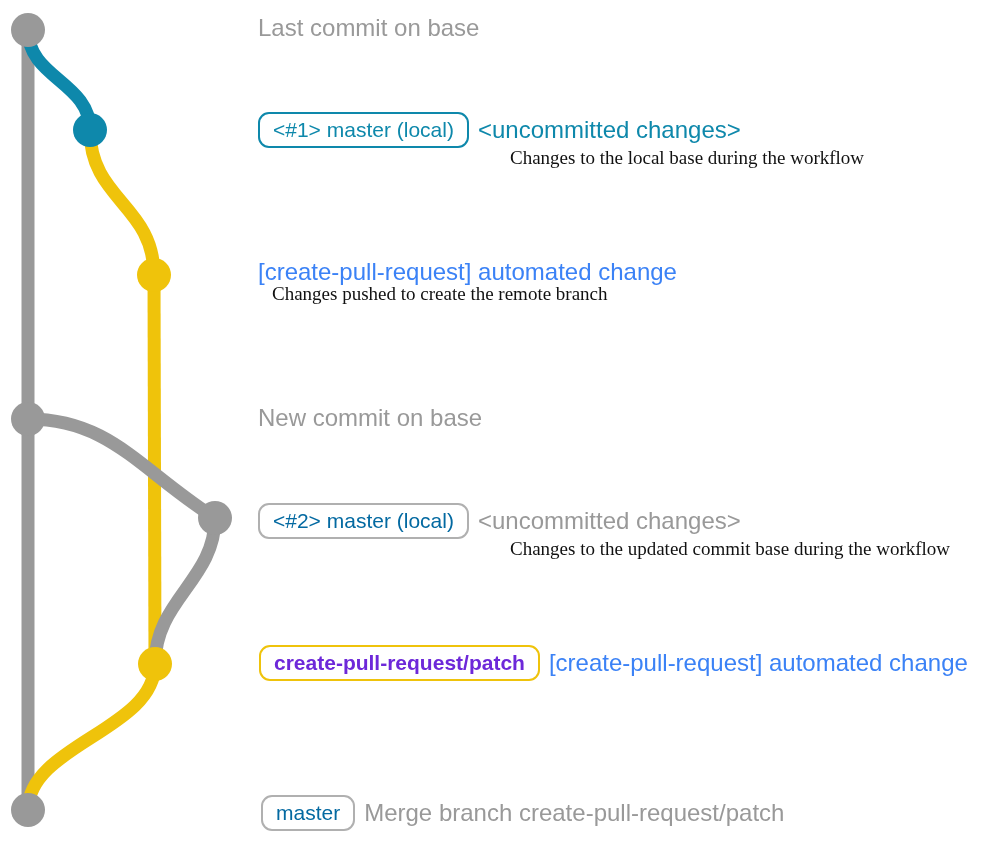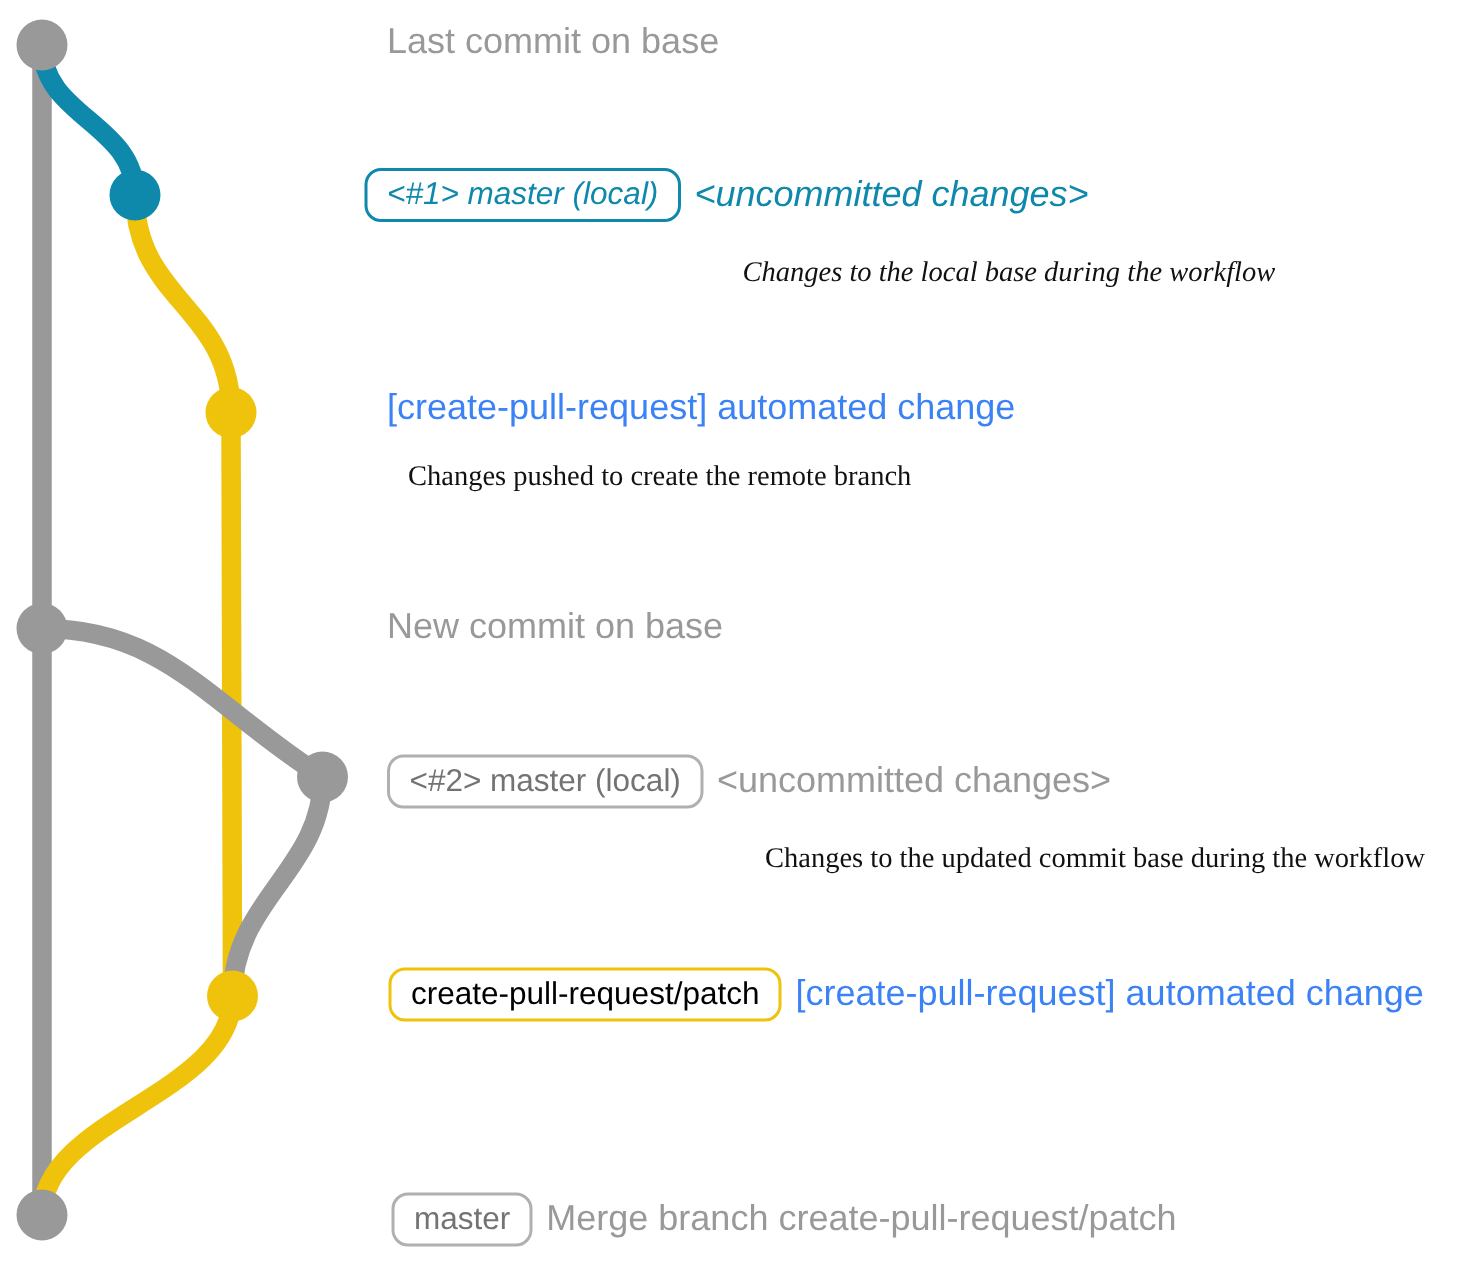--- a/index.html
+++ b/index.html
@@ -42,38 +42,38 @@
     border: 2px solid #999999;
     border-radius: 11px;
     padding: 5px 13px 6px 13px;
     font-size: 21px;
     line-height: 1;
     color: #999999;
     background: transparent;
     white-space: nowrap;
   }
   .badge.teal  { border-color: #0e88ab; color: #0e88ab; }
-  .badge.yellow{ border-color: #efc30b; color: #000000; }
-  .badge.gray  { border-color: #b0b0b0; color: #737373; }
+  .badge.yellow{ border-color: #efc30b; color: #6d28d9; font-weight: bold; }
+  .badge.gray  { border-color: #b0b0b0; color: #0369a1; }
   .subject {
     font-size: 24px;
     line-height: 1;
     color: #999999;
     white-space: nowrap;
   }
   .subject.teal   { color: #0e88ab; }
   .subject.yellow { color: #3b82f6; }
   .subject.gray   { color: #999999; }
   .note {
     font-family: "Liberation Serif", serif;
     font-size: 19px;
     line-height: 1;
     color: #111111;
     white-space: nowrap;
-    margin-top: 24px;
+    margin-top: 0;
   }
   .block { display: flex; flex-direction: column; }
 </style>
 </head>
 <body>
 
 <div id="stage">
 
   <svg id="graph" viewBox="0 0 988 843" xmlns="http://www.w3.org/2000/svg">
 
@@ -99,21 +99,21 @@
     <circle cx="155" cy="664" r="17" fill="#efc30b"></circle>
     <circle cx="28" cy="810" r="17" fill="#999999"></circle>
   </svg>
 
   <div class="row block" style="left:258px; top:16px;">
     <div class="headline">
       <span class="subject gray">Last commit on base</span>
     </div>
   </div>
 
-  <div class="row block" style="left:243px; top:112px;font-style:italic;">
+  <div class="row block" style="left:258px; top:112px;">
     <div class="headline">
       <span class="badge teal">&lt;#1&gt; master (local)</span>
       <span class="subject teal">&lt;uncommitted changes&gt;</span>
     </div>
     <div class="note" style="margin-left:252px;">Changes to the local base during the workflow</div>
   </div>
 
   <div class="row block" style="left:258px; top:260px;">
     <div class="headline">
       <span class="subject yellow">[create-pull-request] automated change</span>

